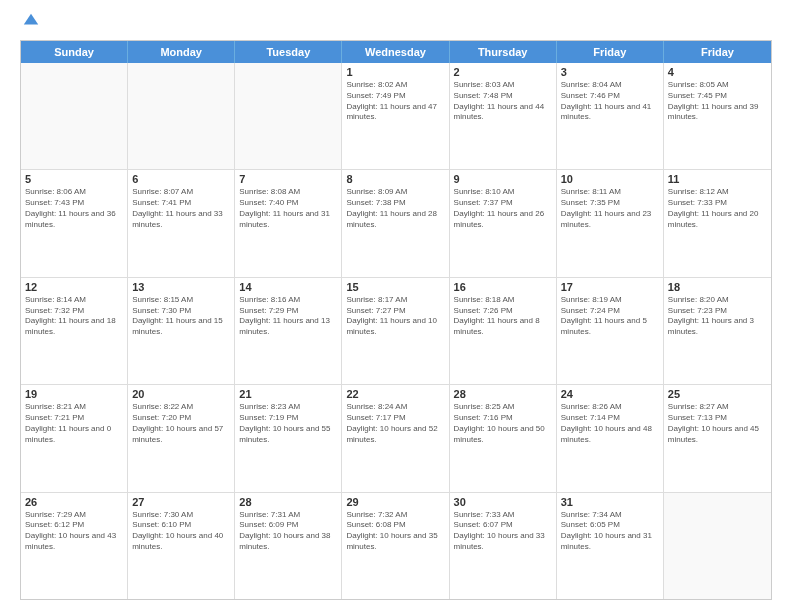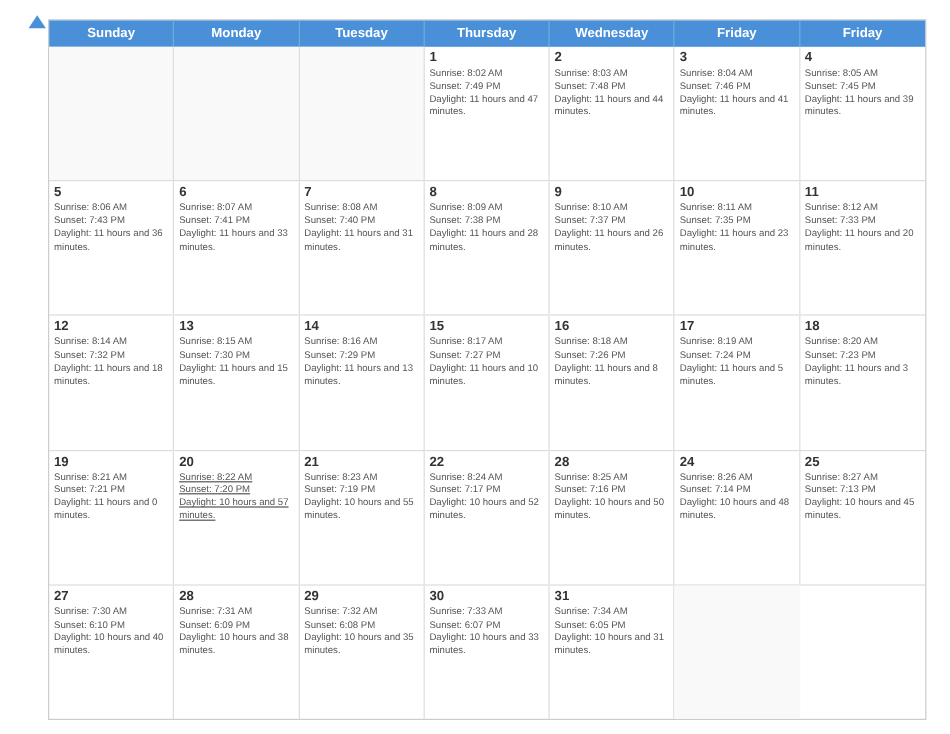--- a/index.html
+++ b/index.html
@@ -8,21 +8,21 @@
       background: #fff;
       width: 792px;
       height: 612px;
       overflow: hidden;
     }
     .page {
       width: 792px;
       height: 612px;
       padding: 16px 20px 12px 20px;
       display: flex;
-      flex-direction: row;
+      flex-direction: column;
     }
     .header {
       display: flex;
       align-items: flex-start;
       justify-content: space-between;
       margin-bottom: 6px;
     }
     .logo {
       display: flex;
       align-items: center;
@@ -142,22 +142,22 @@
       <div class="month-title"></div>
       <div class="location"></div>
     </div>
   </div>
 
   <div class="calendar">
     <div class="cal-header">
     <div class="cal-header-cell">Sunday</div>
         <div class="cal-header-cell">Monday</div>
         <div class="cal-header-cell">Tuesday</div>
+        <div class="cal-header-cell">Wednesday</div>
         <div class="cal-header-cell">Thursday</div>
-        <div class="cal-header-cell">Wednesday</div>
         <div class="cal-header-cell">Friday</div>
         <div class="cal-header-cell">Friday</div>
       </div>
     <div class="cal-body">
     <div class="cal-row">
           <div class="cal-cell empty"></div>
           <div class="cal-cell empty"></div>
           <div class="cal-cell empty"></div>
           <div class="cal-cell">
             <div class="day-num">1</div>
@@ -274,21 +274,21 @@
         </div>
         <div class="cal-row">
           <div class="cal-cell">
             <div class="day-num">19</div>
             <div class="day-info" style="white-space: pre-line;">Sunrise: 8:21 AM
 Sunset: 7:21 PM
 Daylight: 11 hours and 0 minutes.</div>
           </div>
           <div class="cal-cell">
             <div class="day-num">20</div>
-            <div class="day-info" style="white-space: pre-line; text-decoration: underline;">Sunrise: 8:22 AM
+            <div class="day-info" style="white-space: pre-line;">Sunrise: 8:22 AM
 Sunset: 7:20 PM
 Daylight: 10 hours and 57 minutes.</div>
           </div>
           <div class="cal-cell">
             <div class="day-num">21</div>
             <div class="day-info" style="white-space: pre-line;">Sunrise: 8:23 AM
 Sunset: 7:19 PM
 Daylight: 10 hours and 55 minutes.</div>
           </div>
           <div class="cal-cell">
@@ -310,20 +310,26 @@
 Daylight: 10 hours and 48 minutes.</div>
           </div>
           <div class="cal-cell">
             <div class="day-num">25</div>
             <div class="day-info" style="white-space: pre-line;">Sunrise: 8:27 AM
 Sunset: 7:13 PM
 Daylight: 10 hours and 45 minutes.</div>
           </div>
         </div>
         <div class="cal-row">
+          <div class="cal-cell">
+            <div class="day-num">26</div>
+            <div class="day-info" style="white-space: pre-line;">Sunrise: 7:29 AM
+Sunset: 6:12 PM
+Daylight: 10 hours and 43 minutes.</div>
+          </div>
           <div class="cal-cell">
             <div class="day-num">27</div>
             <div class="day-info" style="white-space: pre-line;">Sunrise: 7:30 AM
 Sunset: 6:10 PM
 Daylight: 10 hours and 40 minutes.</div>
           </div>
           <div class="cal-cell">
             <div class="day-num">28</div>
             <div class="day-info" style="white-space: pre-line;">Sunrise: 7:31 AM
 Sunset: 6:09 PM

